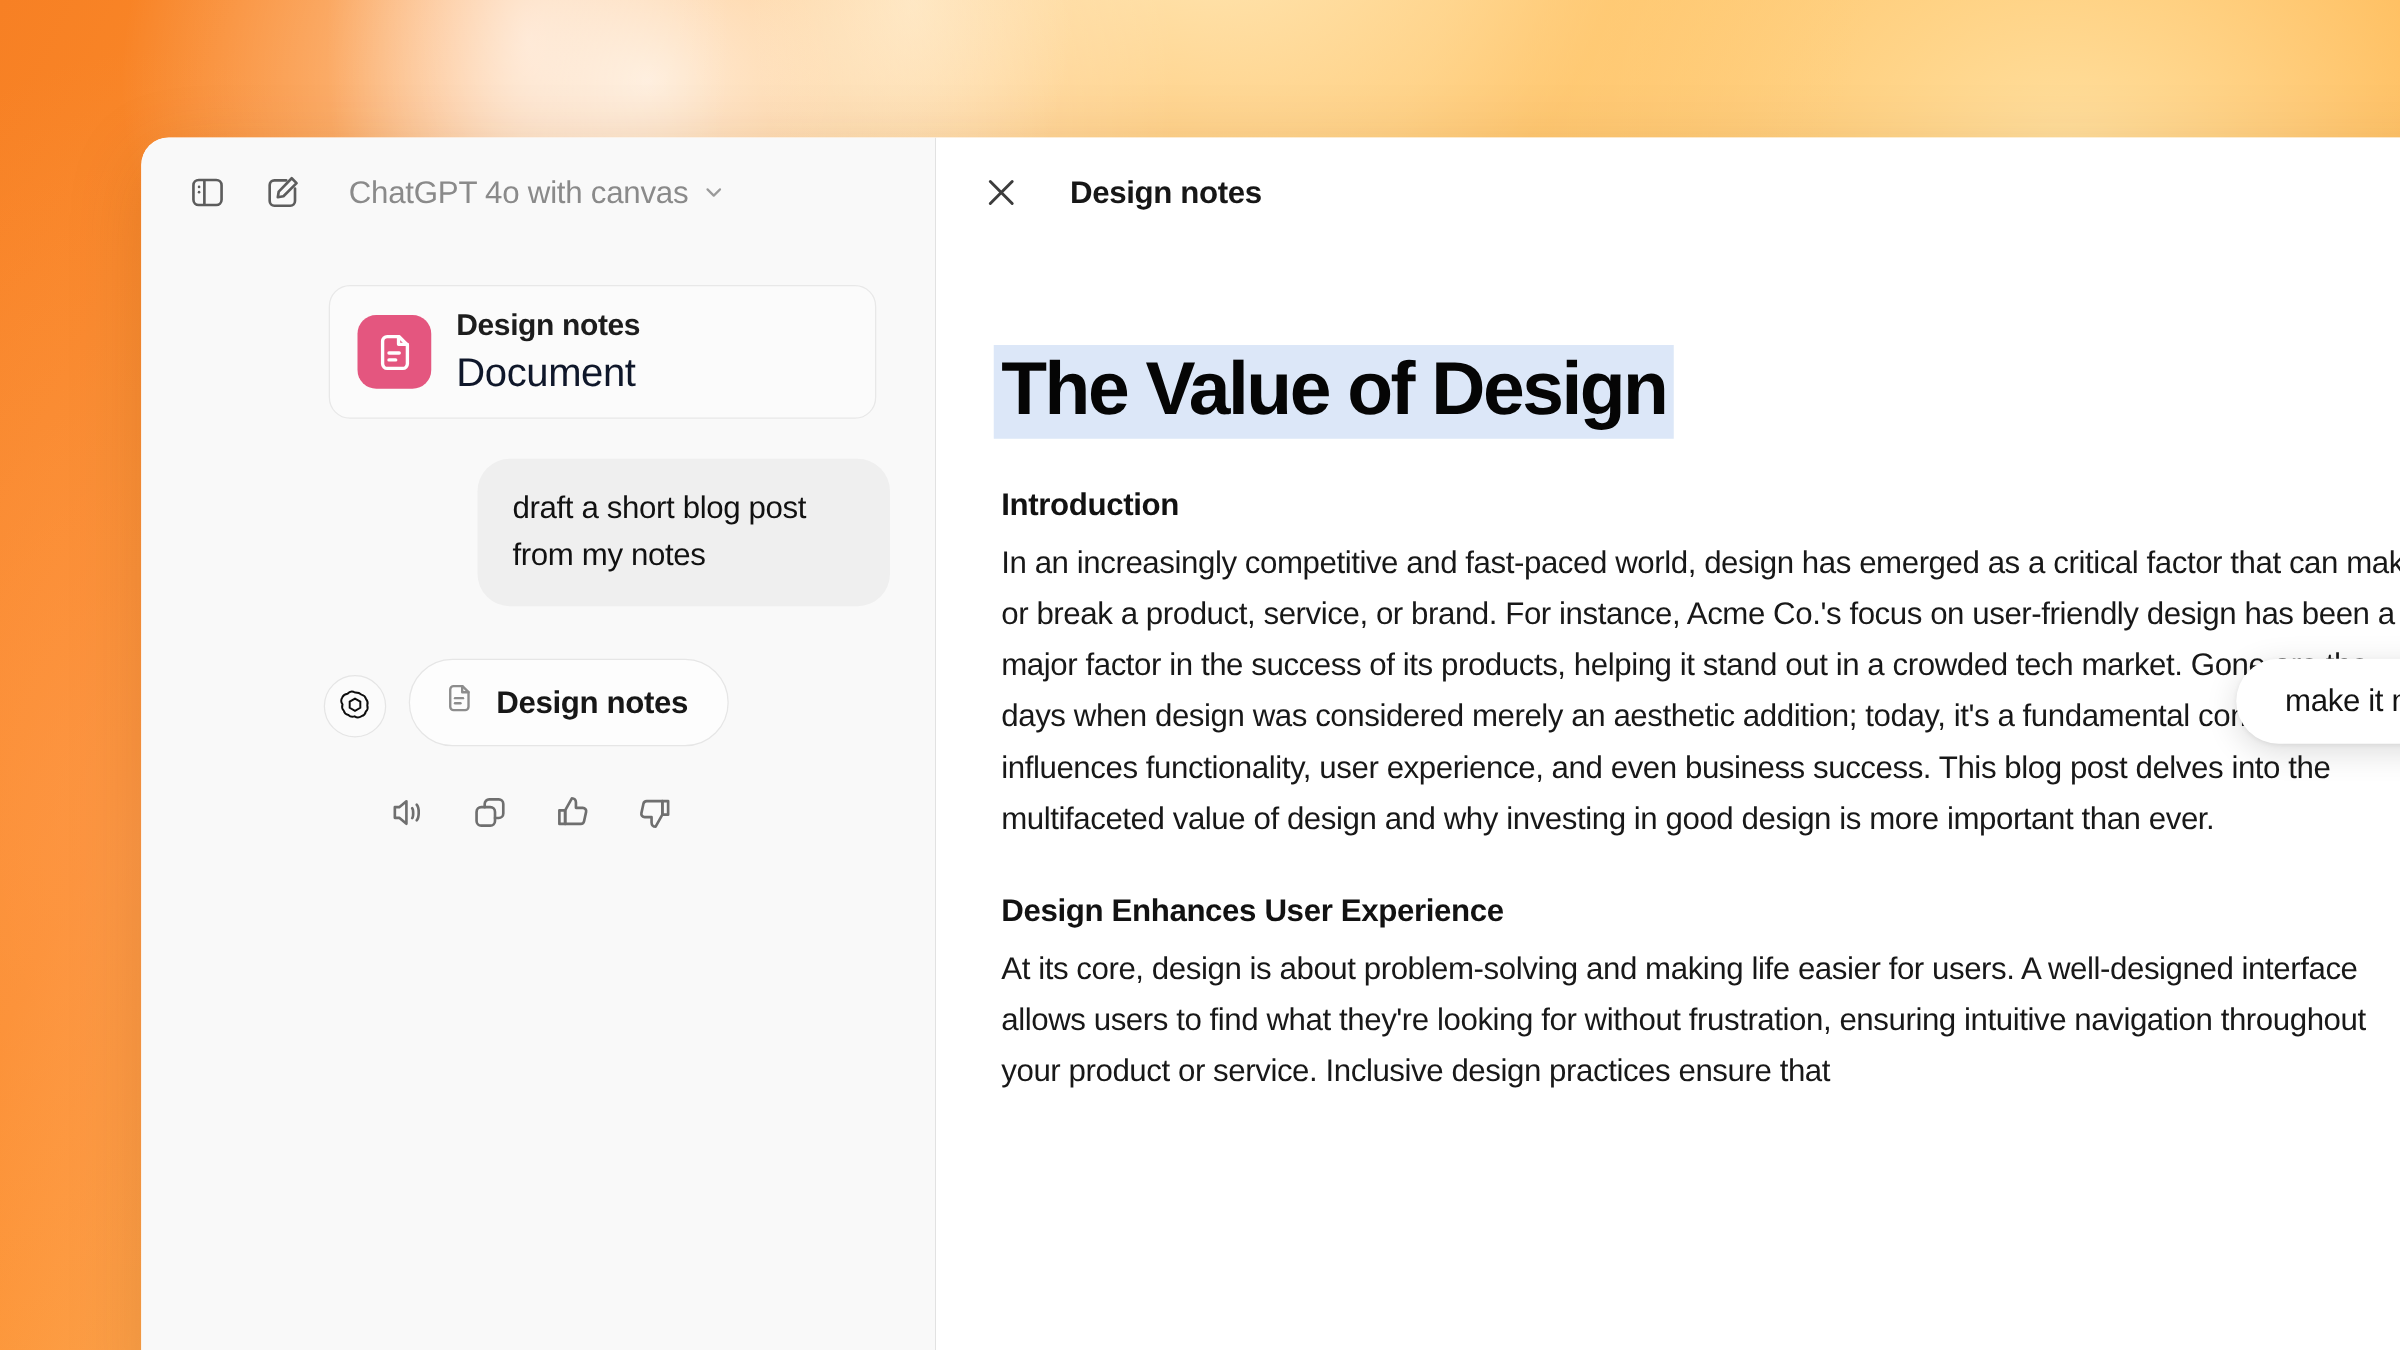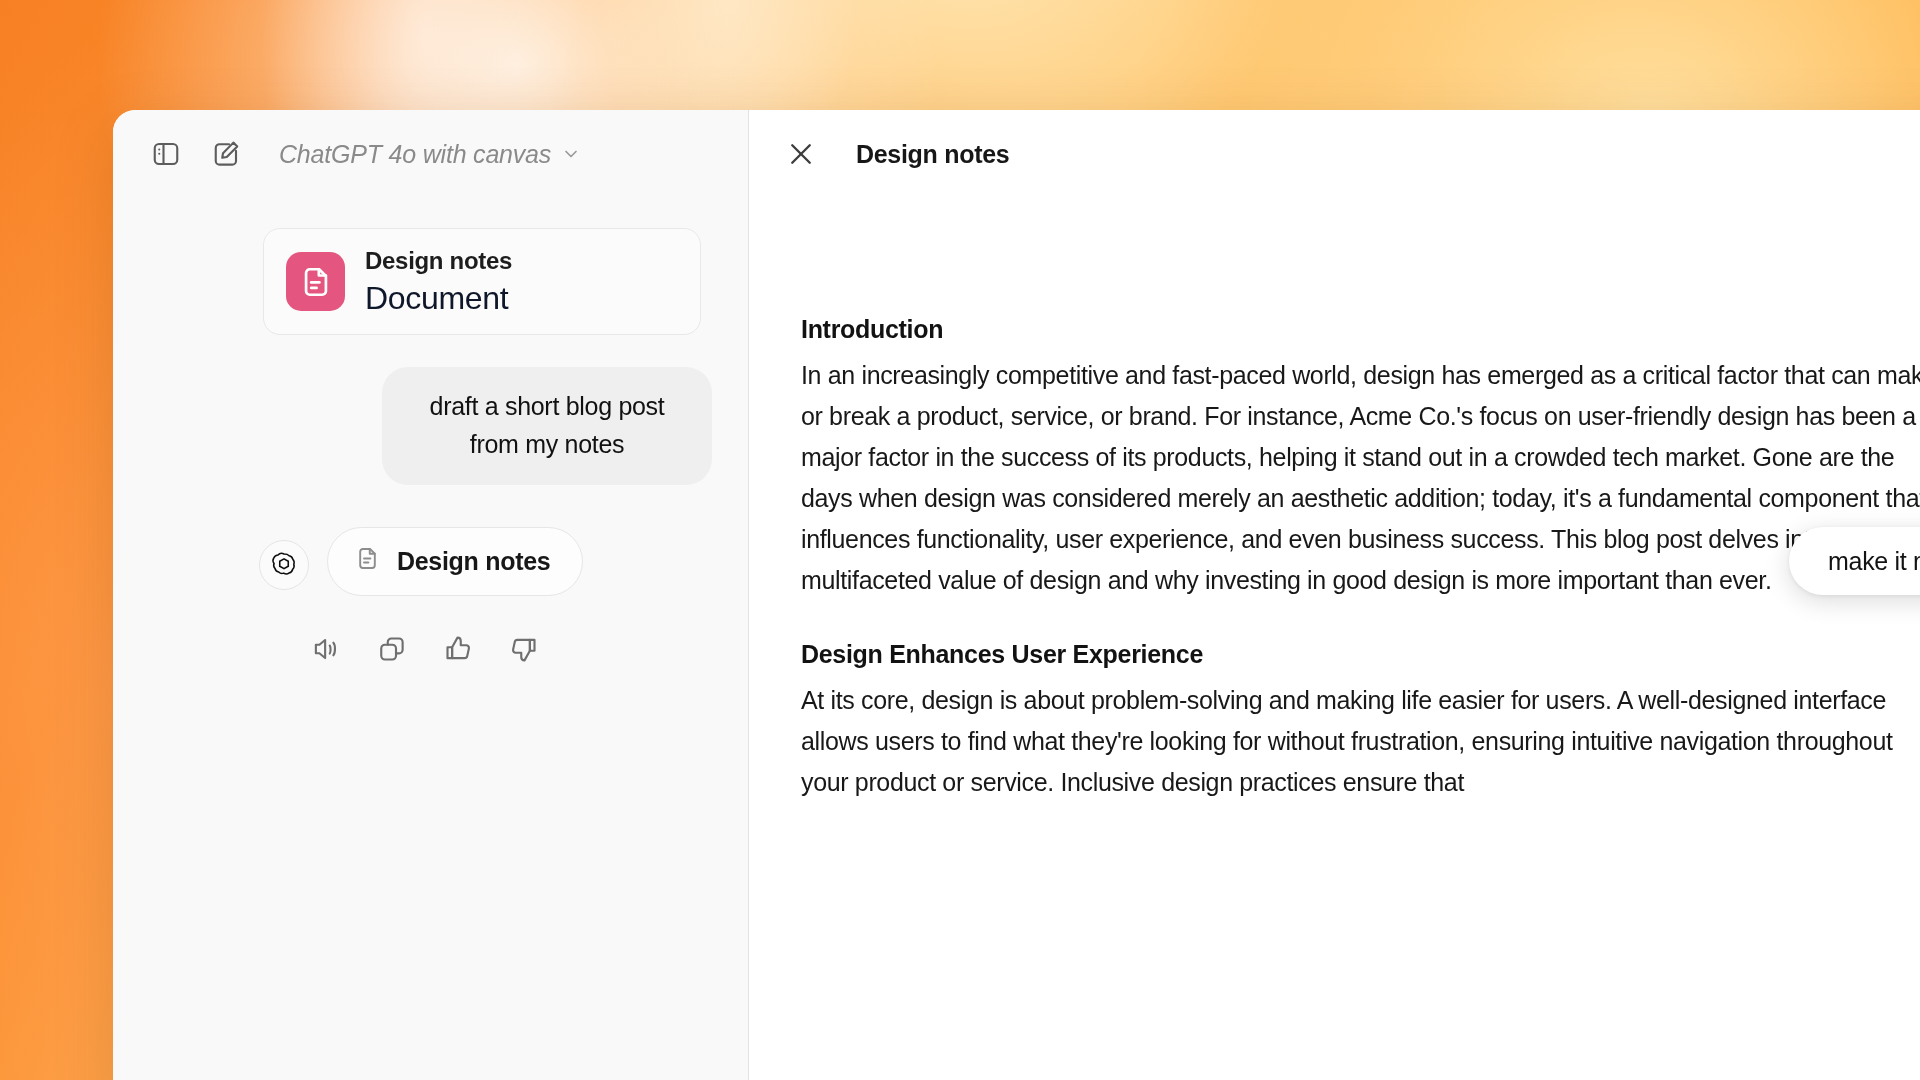--- a/index.html
+++ b/index.html
@@ -49,21 +49,20 @@
     position: relative;
     border-top-left-radius: 22px;
   }
 
   #chat-topbar {
     height: 88px;
     display: flex;
     align-items: center;
     gap: 26px;
     padding: 0 0 0 36px;
-    font-style: italic;
   }
   .topbar-icon {
     width: 34px; height: 34px;
     display: flex; align-items: center; justify-content: center;
     color: #5d5d5d;
     border-radius: 8px;
   }
   #model-selector {
     display: flex; align-items: center; gap: 10px;
     font-size: 25px;
@@ -106,21 +105,20 @@
     margin: 32px 36px 0 auto;
     background: #efefef;
     border-radius: 26px;
     padding: 20px 28px 22px 28px;
     max-width: 330px;
     width: max-content;
     font-size: 25px;
     line-height: 1.52;
     color: #111;
     letter-spacing: -.3px;
-    text-align: center;
   }
 
   
   #assistant-row {
     display: flex;
     align-items: flex-start;
     gap: 18px;
     margin: 42px 36px 0 146px;
   }
   #assistant-avatar {
@@ -331,20 +329,21 @@
       <div id="canvas-close">
         <svg width="30" height="30" viewBox="0 0 24 24" fill="none" stroke="currentColor" stroke-width="1.9" stroke-linecap="round">
           <line x1="5" y1="5" x2="19" y2="19"></line>
             <line x1="19" y1="5" x2="5" y2="19"></line>
         </svg>
       </div>
       <div id="canvas-title">Design notes</div>
     </div>
 
     <div id="doc-body">
+      <h1 id="doc-h1">The Value of Design</h1>
 
       <div class="doc-h2">Introduction</div>
       <p class="doc-p">In an increasingly competitive and fast-paced world, design has emerged as a critical factor that can make or break a product, service, or brand. For instance, Acme Co.'s focus on user-friendly design has been a major factor in the success of its products, helping it stand out in a crowded tech market. Gone are the days when design was considered merely an aesthetic addition; today, it's a fundamental component that influences functionality, user experience, and even business success. This blog post delves into the multifaceted value of design and why investing in good design is more important than ever.</p>
 
       <div class="doc-h2">Design Enhances User Experience</div>
       <p class="doc-p">At its core, design is about problem-solving and making life easier for users. A well-designed interface allows users to find what they're looking for without frustration, ensuring intuitive navigation throughout your product or service. Inclusive design practices ensure that</p>
     </div>
 
     <div id="inline-prompt">
       <div id="inline-prompt-text" placeholder="Tell canvas what to do next">make it more creative</div>

